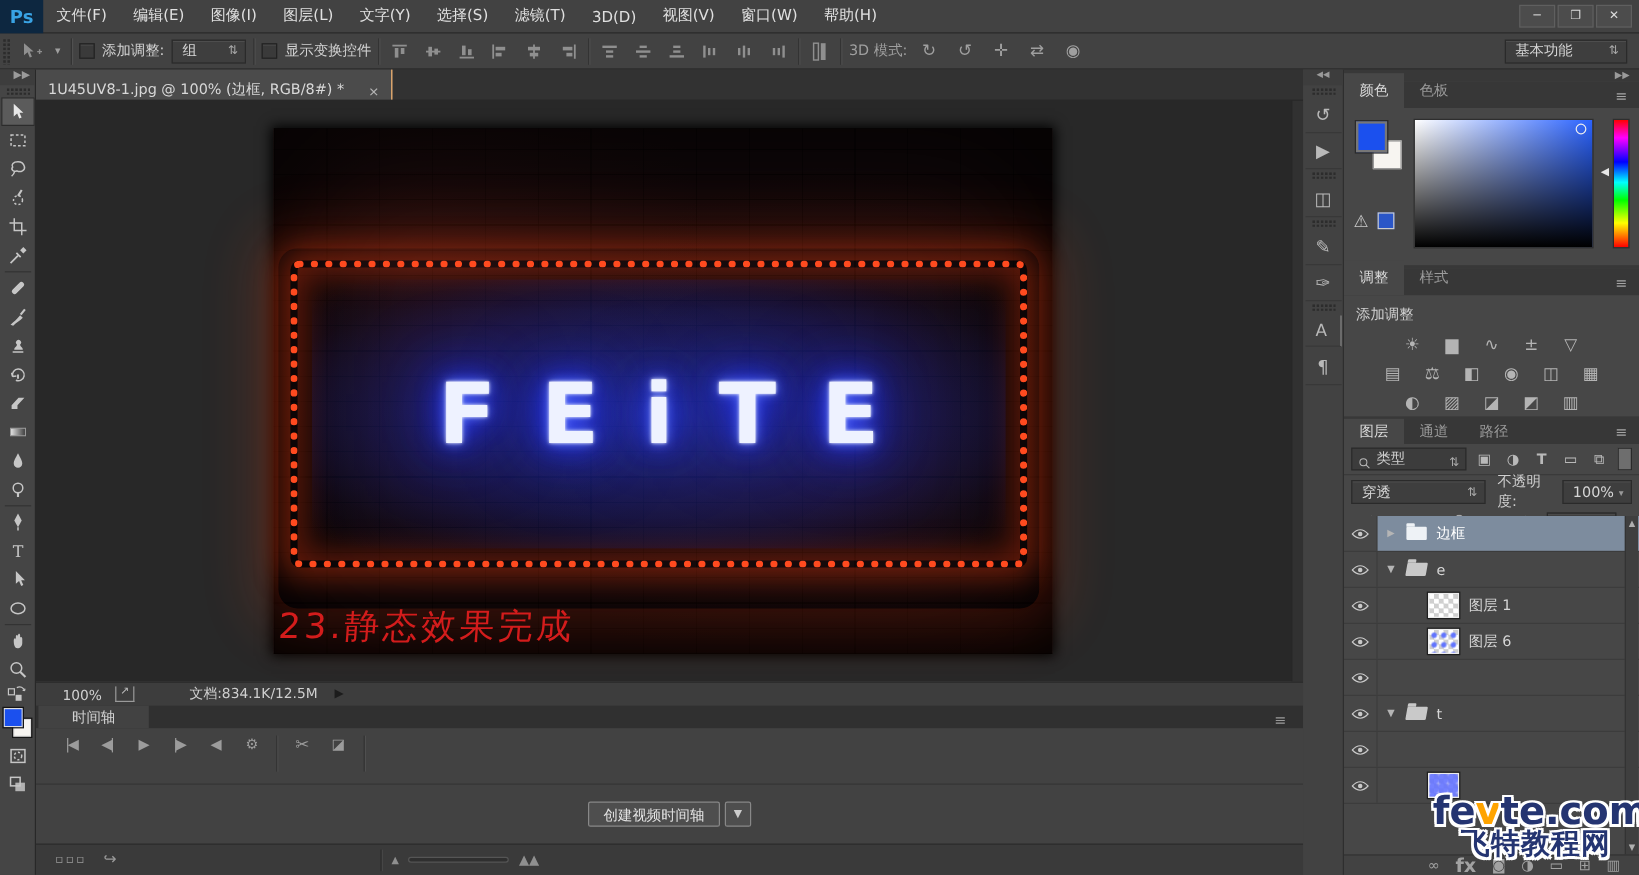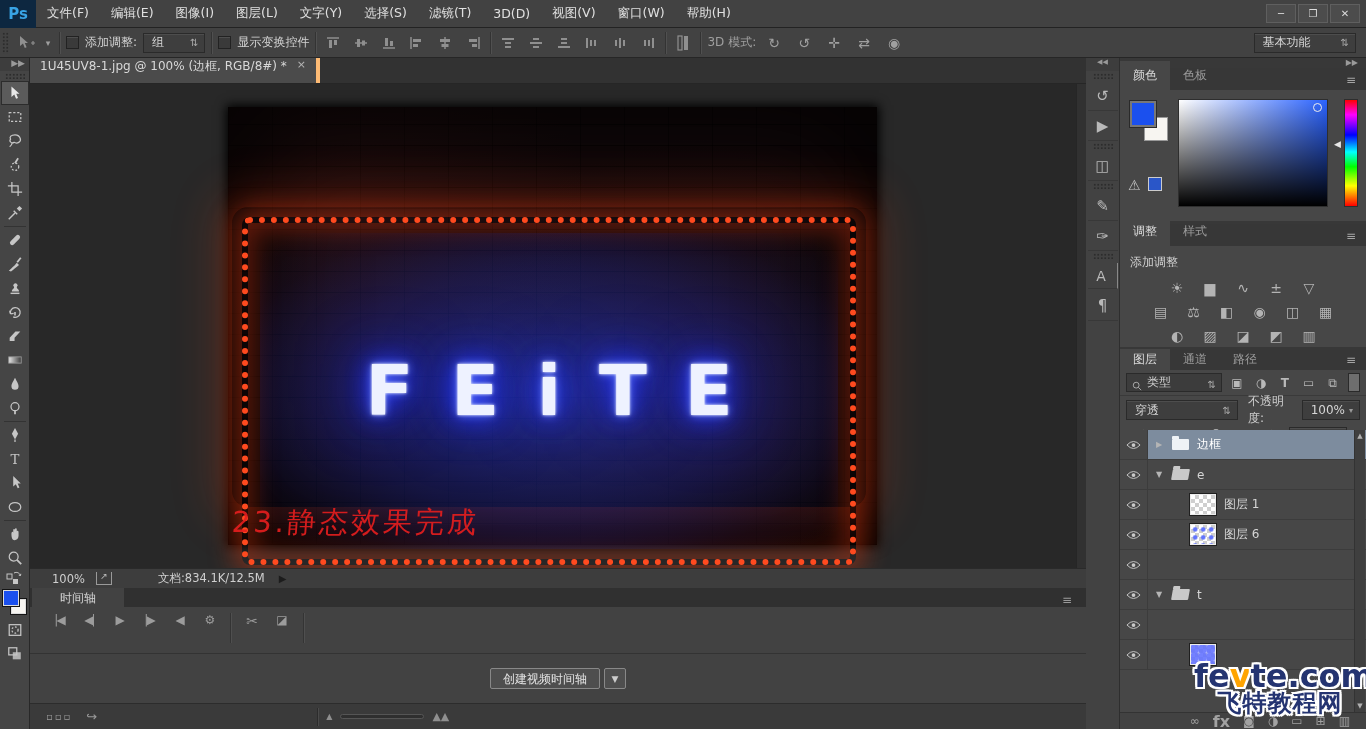--- a/index.html
+++ b/index.html
@@ -30,31 +30,31 @@
 .tool{width:28px;height:24px;display:flex;align-items:center;justify-content:center}
 .tool.sel{background:#5b5b5b;box-shadow:inset 0 0 0 1px #2c2c2c}
 .tool svg{stroke:#c6c6c6;fill:none;stroke-width:1.4}
 .tsep{width:22px;height:1px;background:#333;margin:1px 0}
 #fgbg{position:relative;width:28px;height:30px;margin-top:2px}
 #fgsw{position:absolute;left:2px;top:2px;width:16px;height:16px;background:#1b50ee;border:1px solid #dcdcdc;outline:1px solid #141414;z-index:2}
 #bgsw{position:absolute;left:10px;top:11px;width:15px;height:15px;background:#f7f5f1;border:1px solid #dcdcdc;outline:1px solid #141414}
 
 #docarea{position:absolute;left:30px;top:58px;width:1056px;bottom:0}
 #tabbar{position:absolute;left:0;top:0;width:100%;height:26px;background:#323232;border-bottom:1px solid #262626;display:flex}
-#doctab{background:#4b4b4b;color:#d8d8d8;font-size:12px;display:flex;align-items:flex-start;gap:10px;padding:0 10px;border-right:4px solid #fdba74}
+#doctab{background:#4b4b4b;color:#d8d8d8;font-size:12px;display:flex;align-items:flex-end;gap:20px;padding:0 10px;border-right:1px solid #fdba74}
 #doctab .cl{color:#b5b5b5;font-size:11px}
 #pasteboard{position:absolute;left:0;top:26px;width:100%;height:484px;background:#282828;overflow:hidden}
 #canvas{position:absolute;left:198px;top:23px;width:649px;height:438px;background-color:#140a0c;
 background-image:
  radial-gradient(circle at 18% 28%,rgba(135,45,35,.14),transparent 40%),
  radial-gradient(circle at 72% 62%,rgba(110,35,28,.12),transparent 45%),
  repeating-linear-gradient(0deg,rgba(0,0,0,.5) 0 1px,transparent 1px 21px),
  repeating-linear-gradient(90deg,rgba(0,0,0,.4) 0 1px,transparent 1px 44px);
 box-shadow:0 0 10px 2px #000, inset 0 0 90px 40px rgba(0,0,0,.75)}
-#frame{position:absolute;left:14px;top:110px;width:614px;height:348px;border:6px dotted #ff4a1f;border-radius:8px;
+#frame{position:absolute;left:14px;top:110px;width:614px;height:256px;border:6px dotted #ff4a1f;border-radius:8px;
 box-shadow:0 0 26px 8px rgba(255,64,16,.4), inset 0 0 26px 6px rgba(255,64,16,.35)}
 #frameglow{position:absolute;left:4px;top:100px;width:634px;height:300px;border-radius:16px;box-shadow:0 0 46px 18px rgba(255,70,20,.18)}
 #innerglow{position:absolute;left:12px;top:10px;right:12px;bottom:10px;
 background:radial-gradient(ellipse at center,rgba(48,72,230,.55) 0%,rgba(34,48,180,.32) 55%,rgba(20,28,120,.12) 80%,transparent 95%)}
 #neontext{position:absolute;left:0;top:0;width:100%;height:100%;display:flex;align-items:center;justify-content:center;
 font-size:70px;font-weight:bold;letter-spacing:38px;margin-right:-38px;text-indent:38px;color:#eef2ff;
 text-shadow:0 0 3px #fff,0 0 9px #6b84ff,0 0 22px #2b3cff,0 0 44px #1b2cff,0 0 70px #1524e0}
 #annotation{position:absolute;left:4px;bottom:2px;font-size:29px;color:#e31e1e;letter-spacing:3px;transform:skewX(-4deg);opacity:.92}
 #vsb{position:absolute;right:0;top:26px;width:10px;height:484px;background:#313131;border-left:1px solid #262626}
 

